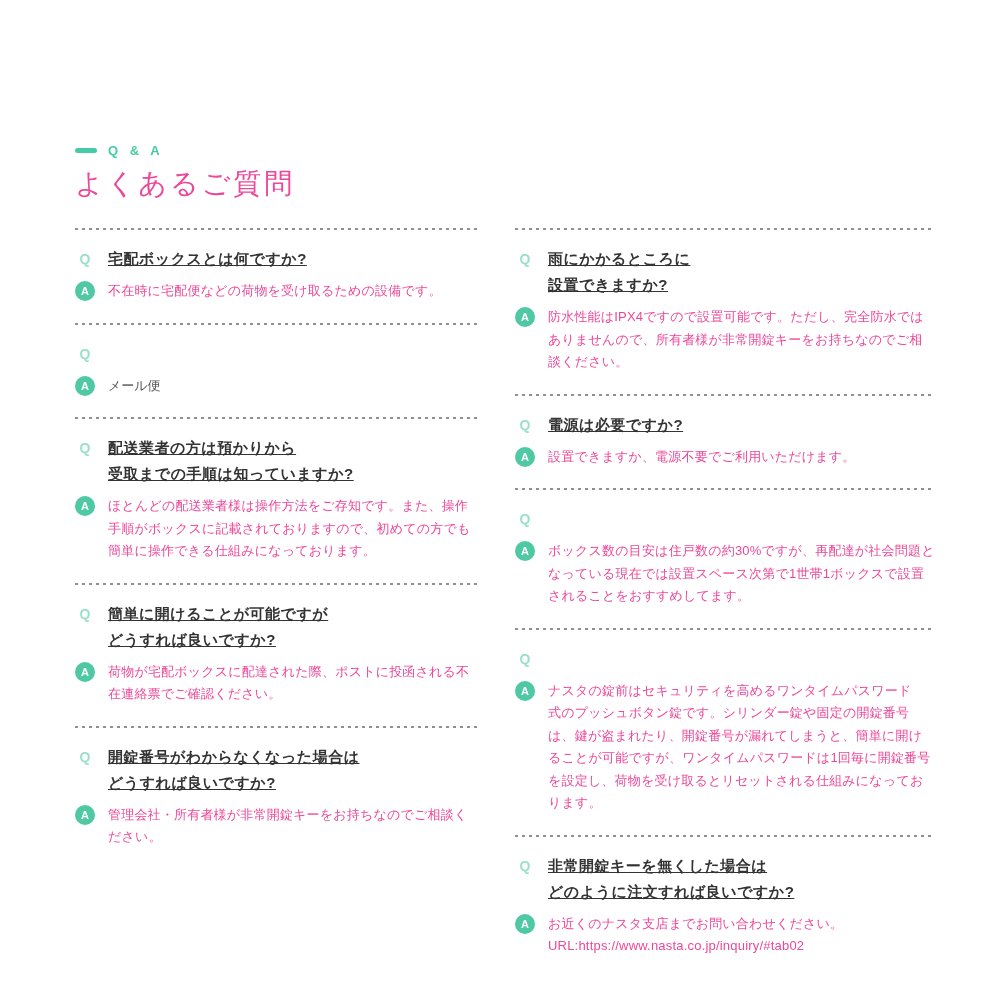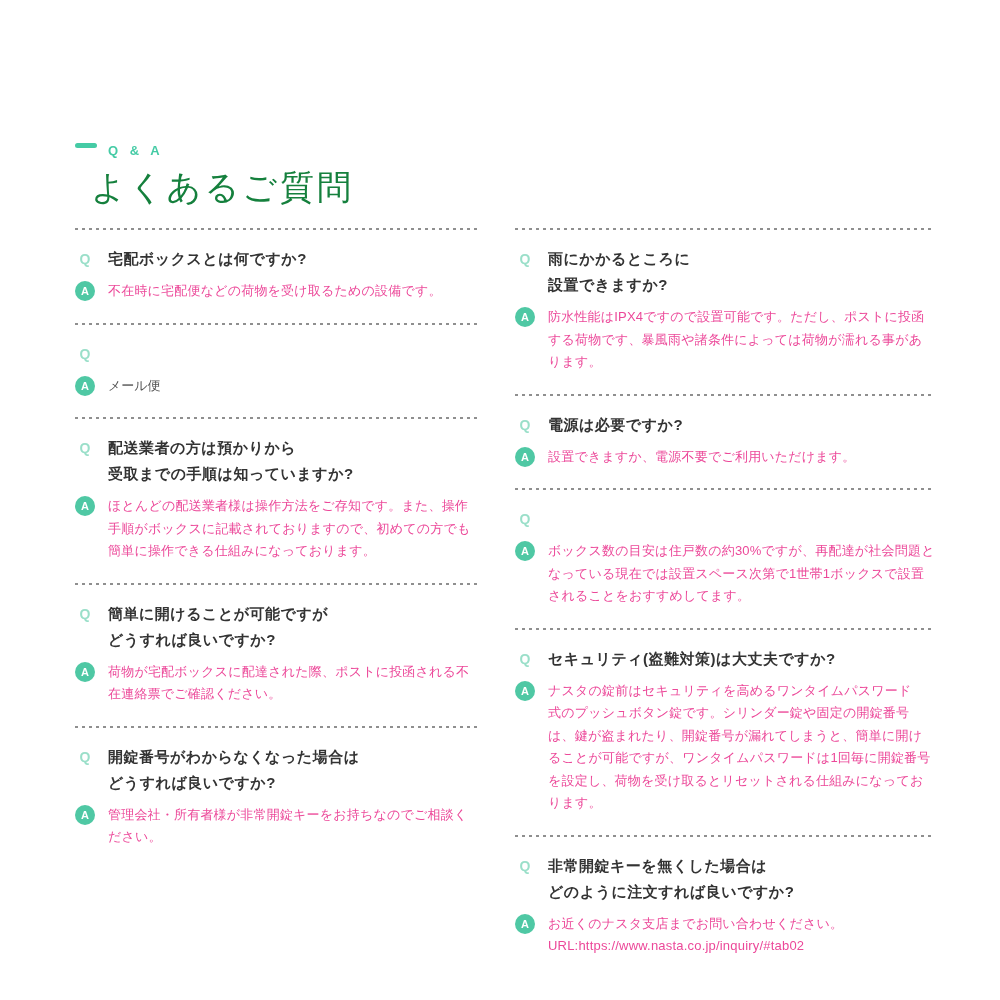--- a/index.html
+++ b/index.html
@@ -11,33 +11,33 @@
   }
   .page {
     position: relative;
     width: 1000px; height: 1000px;
     overflow: hidden;
     background: #ffffff;
   }
 
   
   .header { position: absolute; left: 75px; top: 143px; }
-  .eyebrow-row { display: flex; align-items: flex-start; gap: 11px; }
+  .eyebrow-row { display: flex; align-items: center; gap: 11px; }
   .eyebrow-dash {
     width: 22px; height: 5px; border-radius: 3px;
     background: #45cba5;
   }
   .eyebrow-text {
     font-size: 13px; font-weight: 700; letter-spacing: 4px;
     color: #45cba5;
   }
   .page-title {
-    margin: 7px 0 0 16px;
-    font-size: 34px; font-weight: 500; letter-spacing: 3px;
-    color: #15803d;
+    margin: 7px 0 0 0;
+    font-size: 28px; font-weight: 500; letter-spacing: 3px;
+    color: #ec4899;
   }
 
   
   .columns {
     position: absolute; left: 75px; top: 228px;
     display: grid;
     grid-template-columns: 405px 420px;
     column-gap: 35px;
     align-items: start;
   }
@@ -55,20 +55,21 @@
   .q-mark {
     flex: none; width: 20px; text-align: center;
     font-size: 14px; font-weight: 700; color: #9adfc9;
     line-height: 26px;
   }
   .q-text {
     margin: 0;
     font-size: 15px; font-weight: 700; color: #333333;
     line-height: 26px; letter-spacing: 0.5px;
     white-space: pre-line;
+    text-decoration: underline;
   }
 
   .a-row { display: flex; align-items: flex-start; gap: 13px; margin-top: 8px; }
   .a-badge {
     flex: none; width: 20px; height: 20px; border-radius: 50%;
     background: #4fc8a4; color: #ffffff;
     font-size: 11px; font-weight: 700;
     display: flex; align-items: center; justify-content: center;
     margin-top: 1px;
   }
@@ -175,21 +176,21 @@
         <div class="divider"></div>
         <section class="faq-item">
           <div class="q-row">
             <span class="q-mark">Q</span>
             <h3 class="q-text">雨にかかるところに
 設置できますか?</h3>
           </div>
           <div class="a-row">
             <span class="a-badge">A</span>
             <div class="a-body">
-              <p class="a-text">防水性能はIPX4ですので設置可能です。ただし、ポストに投函する荷物です、暴風雨や諸条件によっては荷物が濡れる事があります。</p>
+              <p class="a-text">防水性能はIPX4ですので設置可能です。ただし、完全防水ではありませんので、所有者様が非常開錠キーをお持ちなのでご相談ください。</p>
             </div>
           </div>
         </section>
         <div class="divider"></div>
         <section class="faq-item">
           <div class="q-row">
             <span class="q-mark">Q</span>
             <h3 class="q-text">電源は必要ですか?</h3>
           </div>
           <div class="a-row">
@@ -208,21 +209,20 @@
             <span class="a-badge">A</span>
             <div class="a-body">
               <p class="a-text">ボックス数の目安は住戸数の約30%ですが、再配達が社会問題となっている現在では設置スペース次第で1世帯1ボックスで設置されることをおすすめしてます。</p>
             </div>
           </div>
         </section>
         <div class="divider"></div>
         <section class="faq-item">
           <div class="q-row">
             <span class="q-mark">Q</span>
-            <h3 class="q-text">セキュリティ(盗難対策)は大丈夫ですか?</h3>
           </div>
           <div class="a-row">
             <span class="a-badge">A</span>
             <div class="a-body">
               <p class="a-text">ナスタの錠前はセキュリティを高めるワンタイムパスワード
 式のプッシュボタン錠です。シリンダー錠や固定の開錠番号は、鍵が盗まれたり、開錠番号が漏れてしまうと、簡単に開けることが可能ですが、ワンタイムパスワードは1回毎に開錠番号を設定し、荷物を受け取るとリセットされる仕組みになっております。</p>
             </div>
           </div>
         </section>
         <div class="divider"></div>

